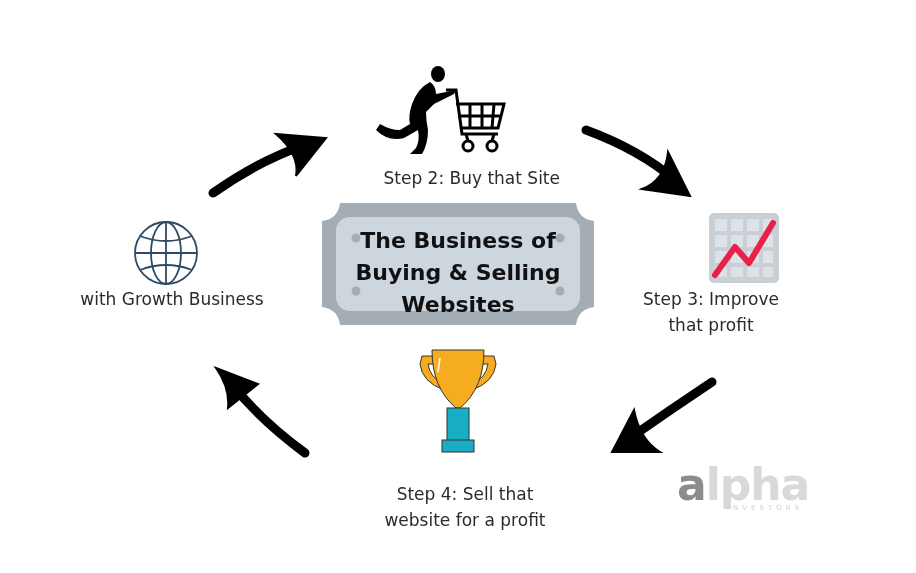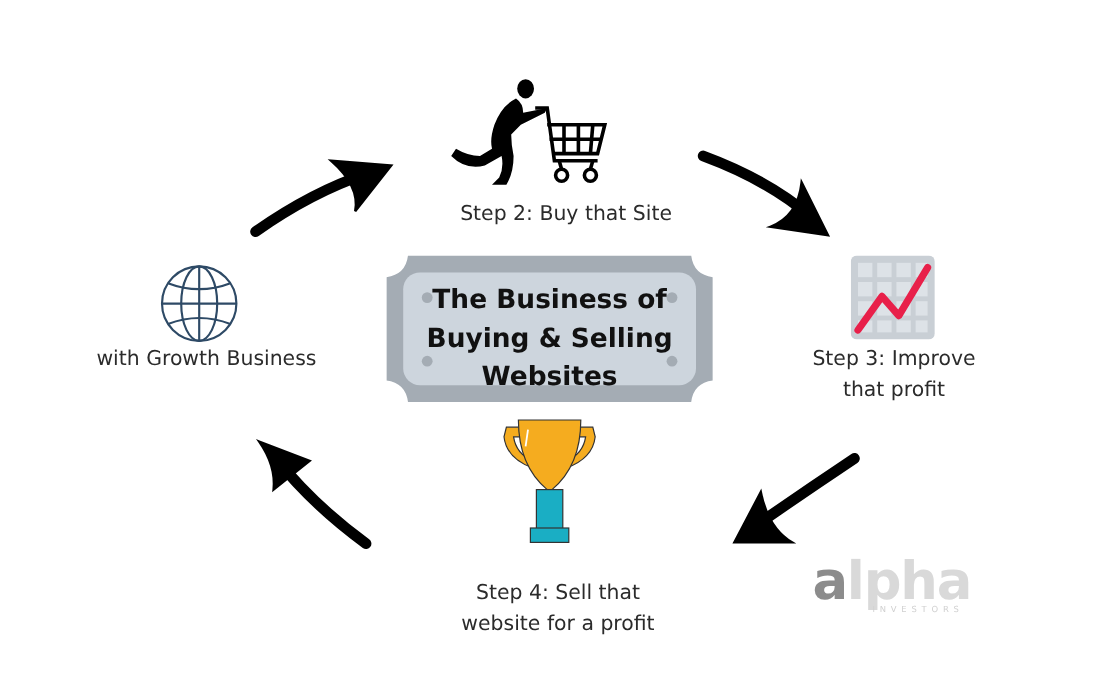--- a/index.html
+++ b/index.html
@@ -36,21 +36,21 @@
     <path d="M712,382 Q670,410 630,438" stroke-width="9" fill="none" stroke-linecap="round"></path>
     <path d="M634,410 L612,452 L660,452 Q640,440 634,410 Z" stroke-width="2"></path>
   </g>
 
   <g fill="#000" stroke="#000">
     <path d="M305,453 Q260,420 230,382" stroke-width="9" fill="none" stroke-linecap="round"></path>
     <path d="M216,368 L258,384 L228,408 Q230,388 216,368 Z" stroke-width="2"></path>
   </g>
 </svg>
 
-<div class="abs" style="left:322px;top:213px;width:272px;height:96px;">
+<div class="abs" style="left:322px;top:203px;width:272px;height:96px;">
   <svg width="272" height="122" viewBox="0 0 272 122" style="position:absolute;left:0;top:0">
     <path d="M18,0 L254,0 Q256,16 272,18 L272,104 Q256,106 254,122 L18,122 Q16,106 0,104 L0,18 Q16,16 18,0 Z" fill="#a4acb4"></path>
     <rect x="14" y="14" width="244" height="94" rx="14" fill="#cdd5dd"></rect>
     <circle cx="34" cy="35" r="4.5" fill="#a4acb4"></circle>
     <circle cx="238" cy="35" r="4.5" fill="#a4acb4"></circle>
     <circle cx="34" cy="88" r="4.5" fill="#a4acb4"></circle>
     <circle cx="238" cy="88" r="4.5" fill="#a4acb4"></circle>
   </svg>
   <div class="plaque-text">
     <span>The Business of</span>
@@ -112,21 +112,21 @@
       <rect x="22" y="38" width="12" height="12"></rect>
       <rect x="38" y="38" width="12" height="12"></rect>
       <rect x="54" y="38" width="10" height="12"></rect>
     <rect x="6" y="54" width="12" height="10"></rect>
       <rect x="22" y="54" width="12" height="10"></rect>
       <rect x="38" y="54" width="12" height="10"></rect>
       <rect x="54" y="54" width="10" height="10"></rect>
   </g>
   <path d="M6,62 L26,34 L40,50 L64,10" fill="none" stroke="#e8204a" stroke-width="6" stroke-linecap="round" stroke-linejoin="round"></path>
 </svg>
-<div class="label" style="left:660px;top:286px;width:170px;">
+<div class="label" style="left:626px;top:286px;width:170px;">
   <div>Step 3: Improve</div>
   <div>that profit</div>
 </div>
 
 <svg class="abs" style="left:414px;top:348px" width="88" height="108" viewBox="0 0 88 108">
 
   <path d="M8,8 L24,8 L24,16 L14,16 Q16,30 30,36 L30,42 Q8,34 6,16 Z" fill="#f5ac1f" stroke="#333" stroke-width="1"></path>
   <path d="M80,8 L64,8 L64,16 L74,16 Q72,30 58,36 L58,42 Q80,34 82,16 Z" fill="#f5ac1f" stroke="#333" stroke-width="1"></path>
 
   <path d="M18,2 L70,2 Q70,40 46,60 L42,60 Q18,40 18,2 Z" fill="#f5ac1f" stroke="#333" stroke-width="1"></path>

